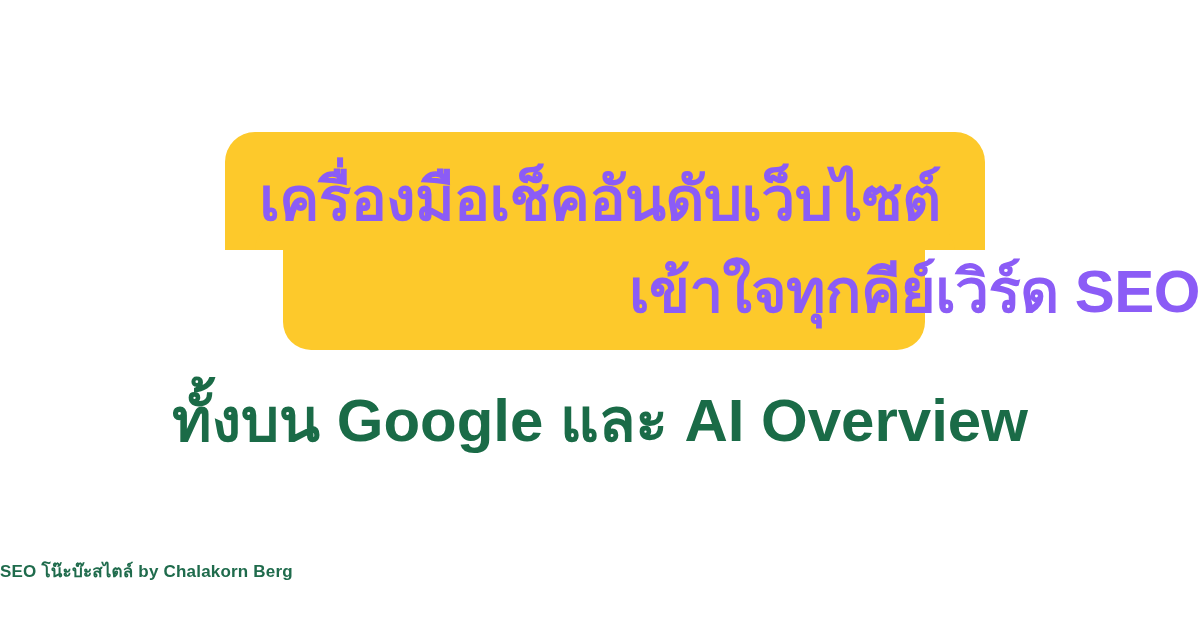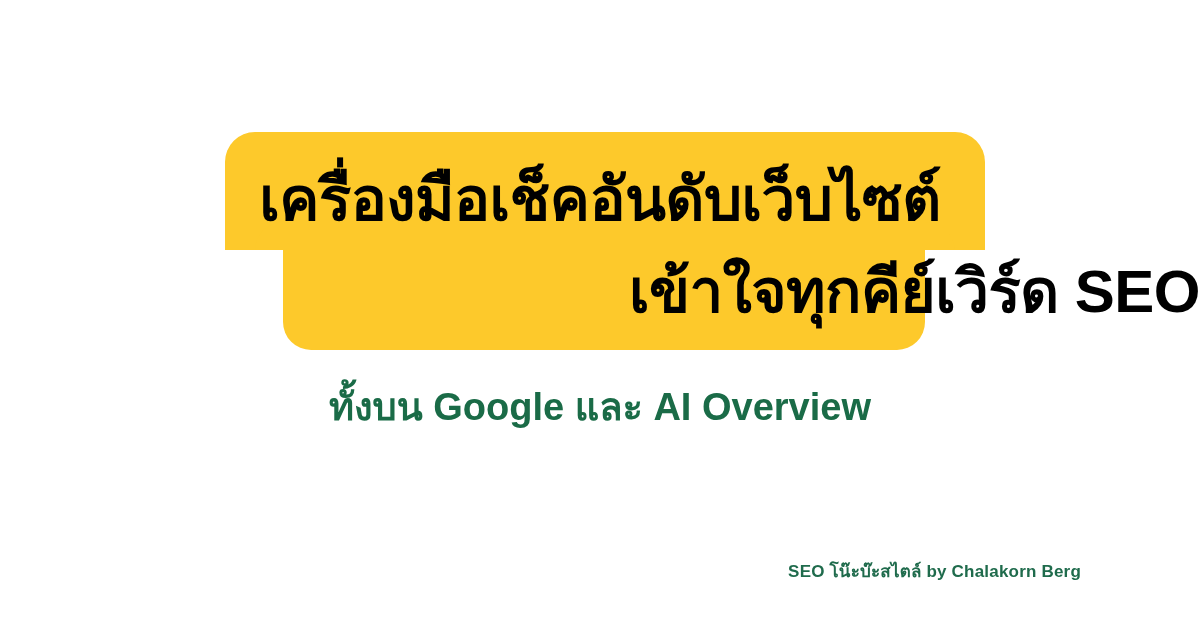--- a/index.html
+++ b/index.html
@@ -47,52 +47,52 @@
     top: 0;
     width: 1200px;
     height: 360px;
   }
 
   .headline-line {
     position: absolute;
     left: 0;
     width: 1200px;
     text-align: center;
-    color: #000000;
+    color: #8b5cf6;
     font-weight: 700;
     font-size: 60px;
     line-height: 1;
     letter-spacing: -0.5px;
     white-space: nowrap;
   }
 
   .headline-line-1 { top: 170px; }
   .headline-line-2 { top: 262px; text-align: right; }
 
   
   .subtitle {
     position: absolute;
     left: 0;
     top: 386px;
     width: 1200px;
     text-align: center;
     color: #1a6b47;
-    font-size: 38px;
+    font-size: 60px;
     font-weight: 600;
     line-height: 1.15;
     white-space: nowrap;
   }
 
   
   .footer-credit {
     position: absolute;
     left: 0;
     top: 562px;
     width: 1081px;
-    text-align: right;
+    text-align: left;
     color: #1f6b4c;
     font-size: 17px;
     font-weight: 600;
     letter-spacing: 0.2px;
     line-height: 1.2;
     white-space: nowrap;
   }
 </style>
 </head>
 <body>

